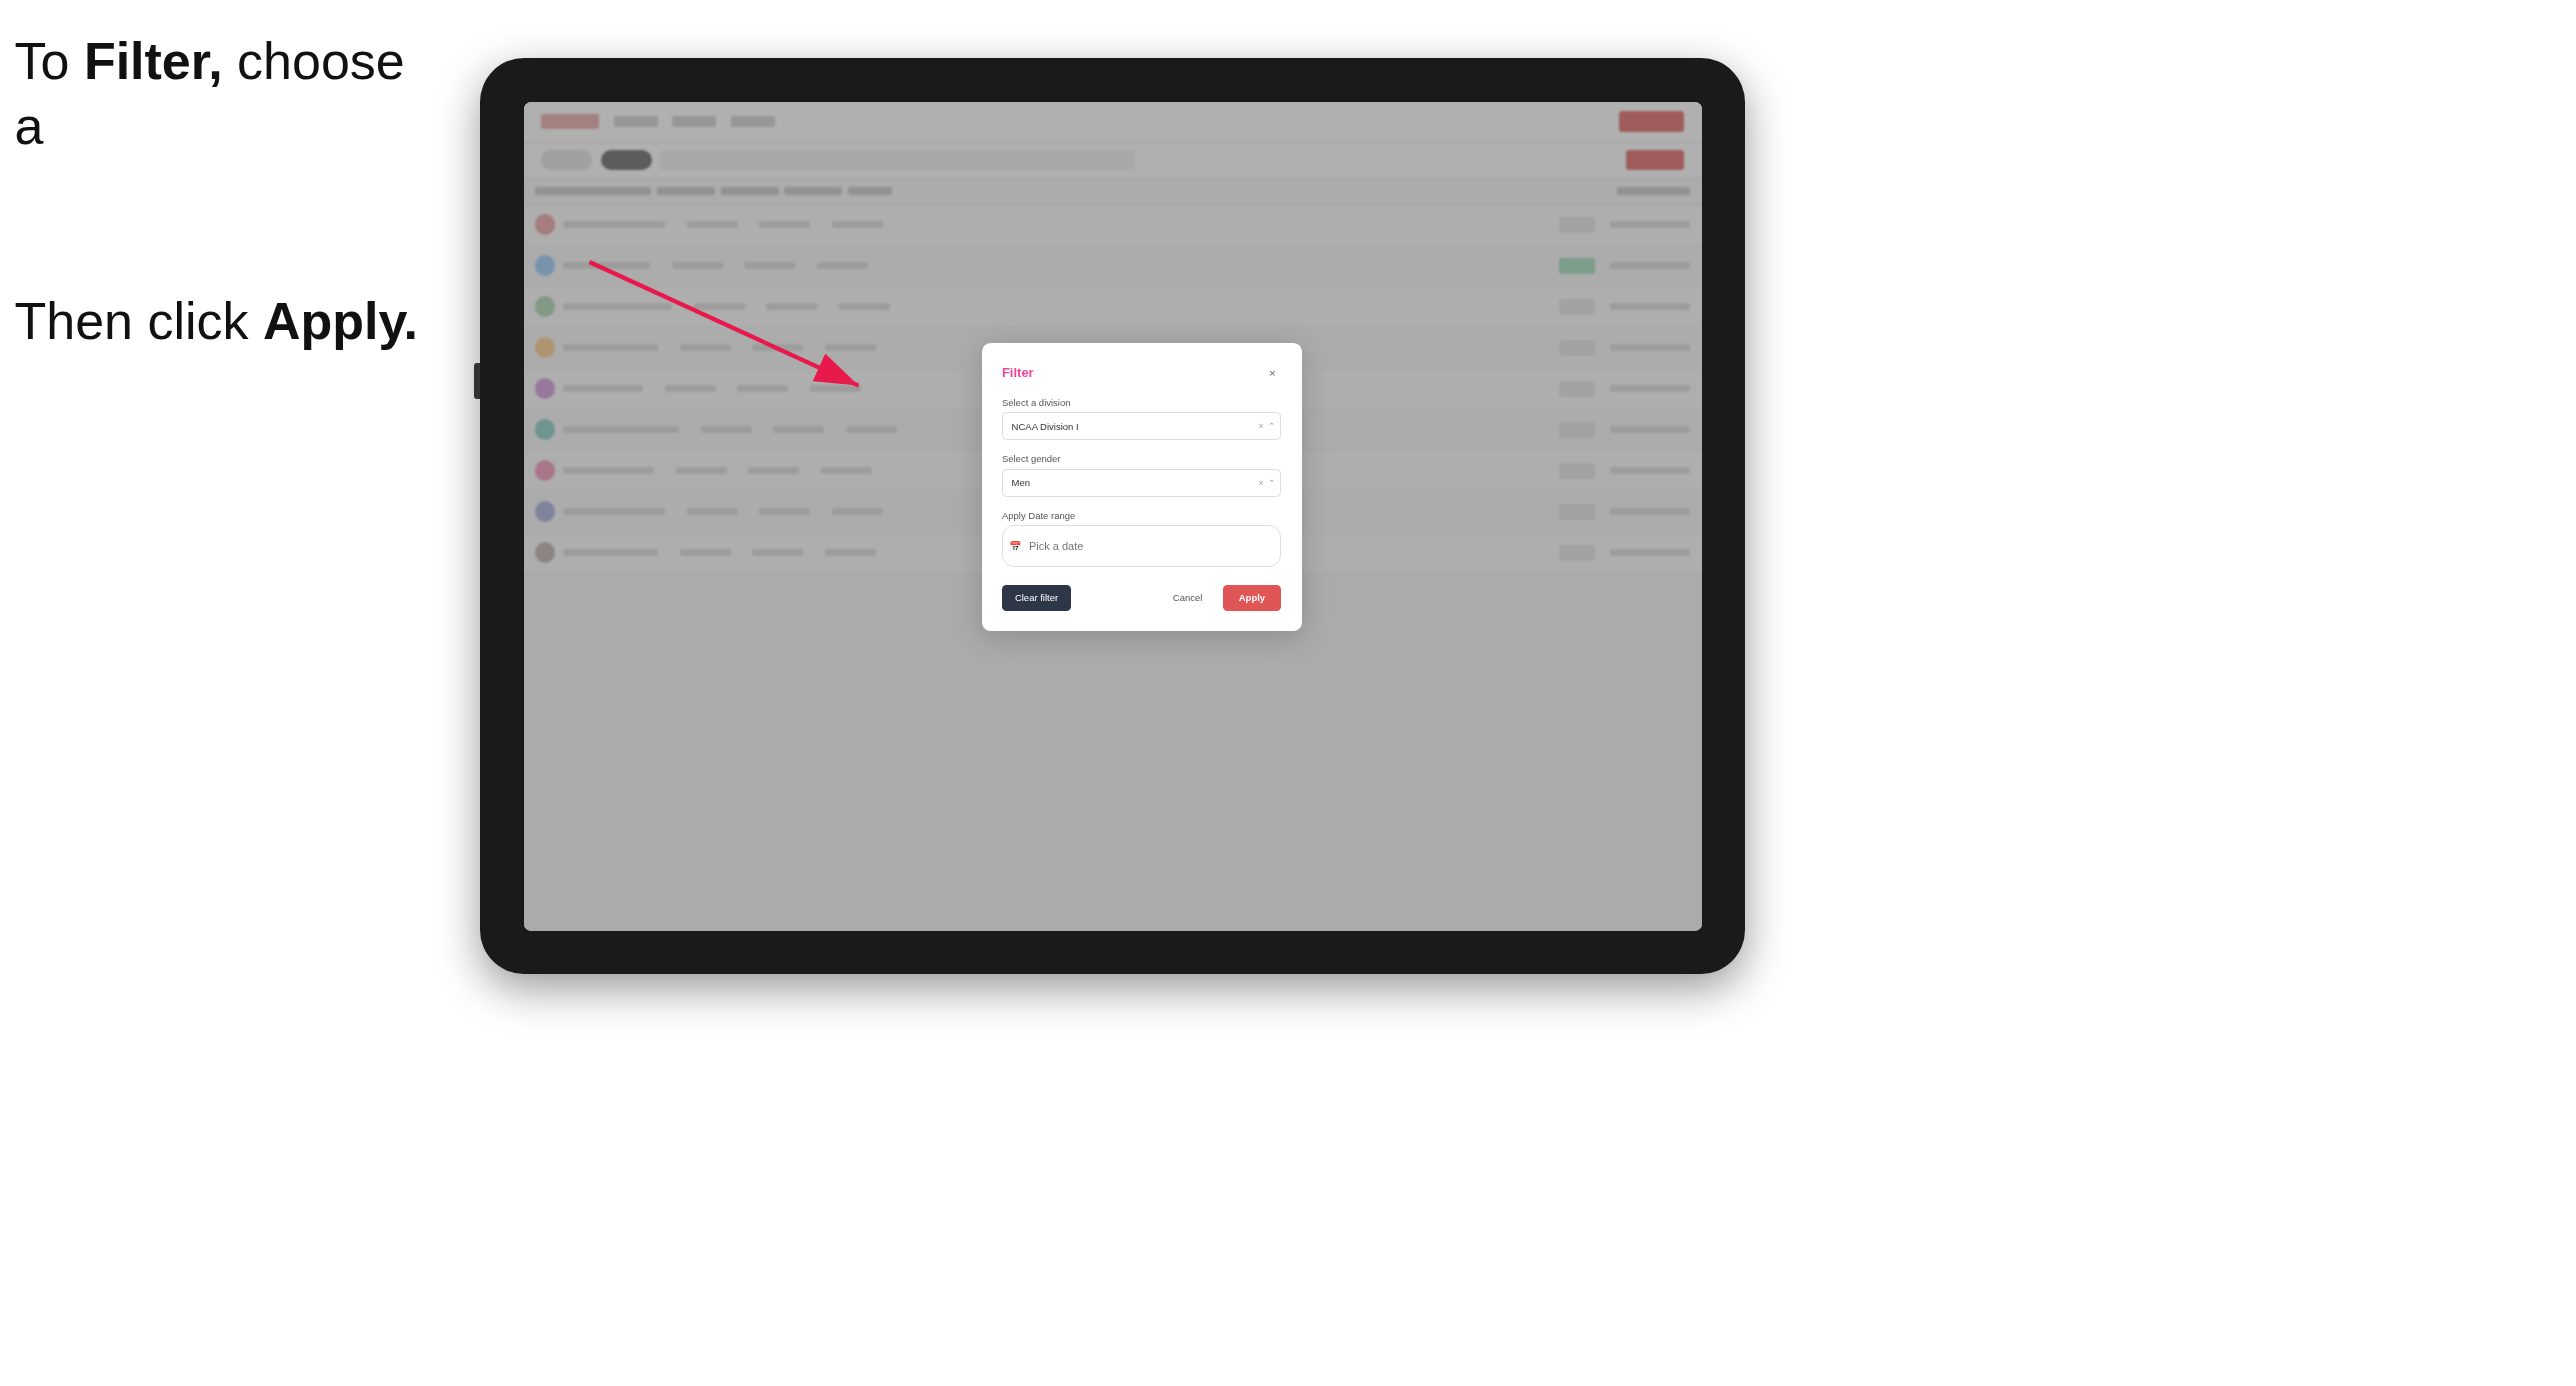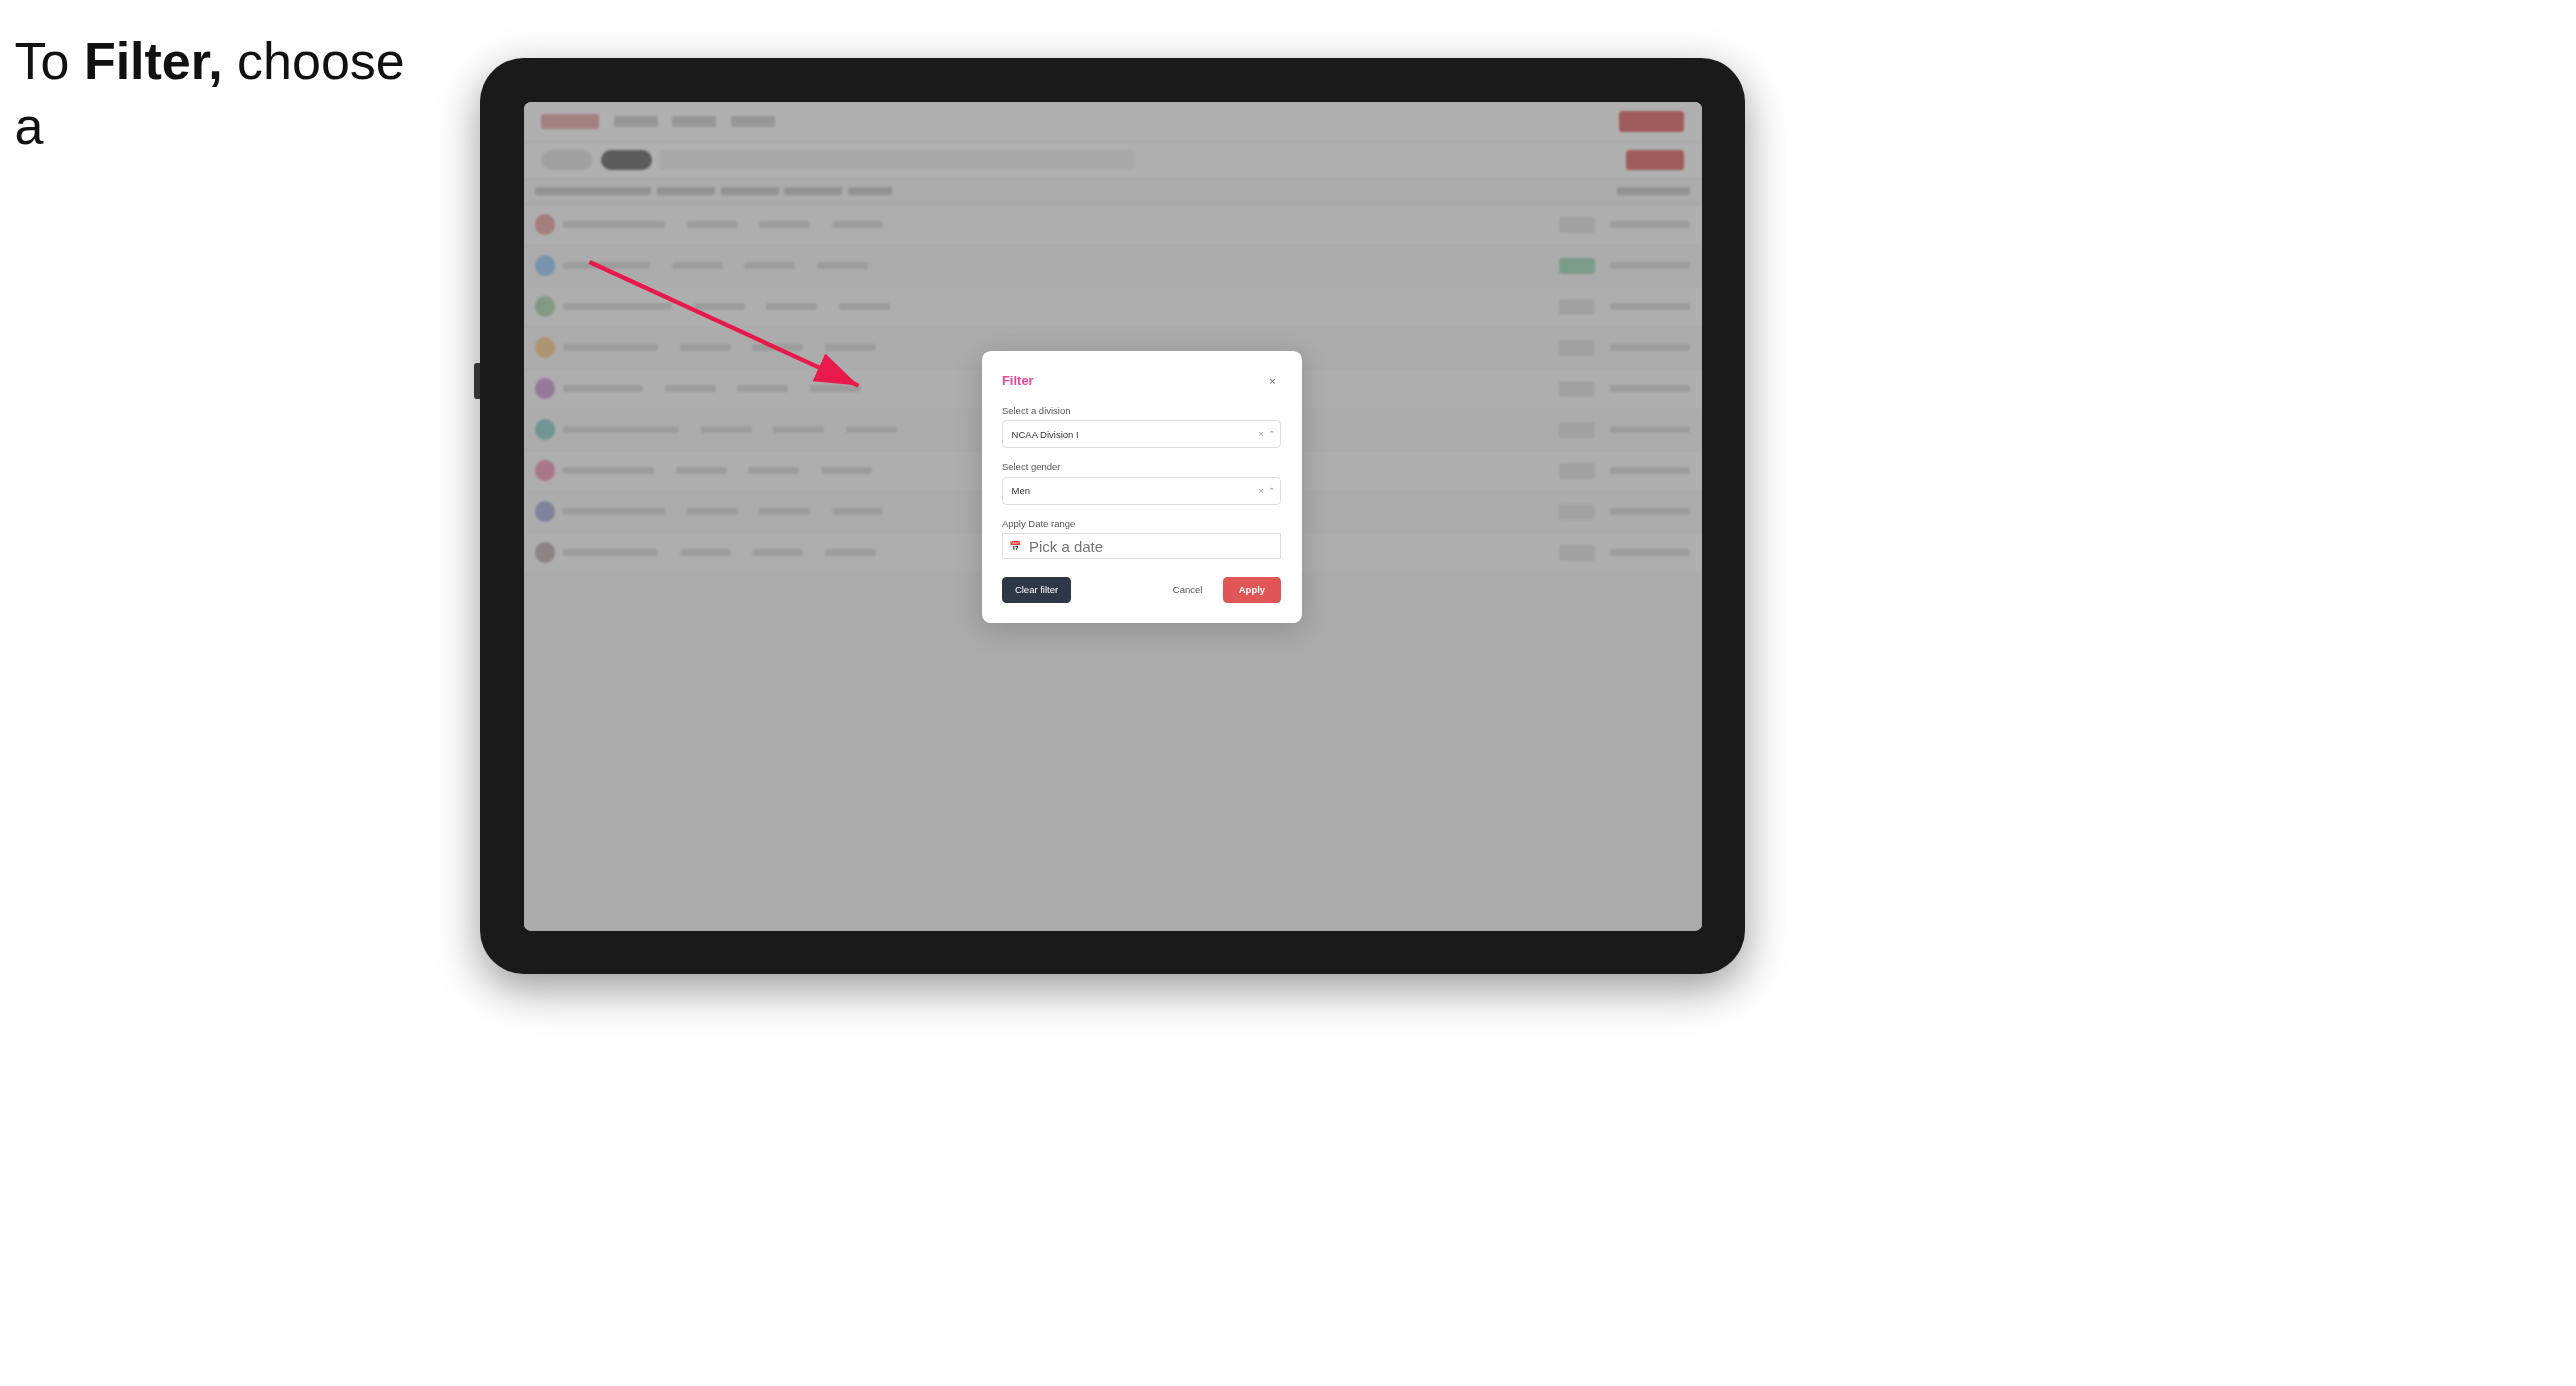--- a/index.html
+++ b/index.html
@@ -289,25 +289,25 @@
       font-size: 8.7px;
       pointer-events: none;
     }
 
     .date-input-wrapper {
       position: relative;
     }
 
     .date-input {
       width: 100%;
-      height: 26px;
+      height: 42px;
       border: 0.7px solid #ddd;
-      border-radius: 0;
+      border-radius: 12px;
       padding: 0 8.7px 0 26px;
-      font-size: 15px;
+      font-size: 11px;
       color: #aaa;
       background: #fff;
     }
 
     .date-icon {
       position: absolute;
       left: 7.3px;
       top: 50%;
       transform: translateY(-50%);
       color: #888;
@@ -383,20 +383,21 @@
       border-radius: 2.9px 0 0 2.9px;
     }
   </style>
 </head>
 <body>
 
 <div class="instruction-text">
   <span>To <span class="bold">Filter,</span> choose a</span><br>
   <br>
   <br>
+  <span>Then click <span class="bold">Apply.</span></span>
 </div>
 
 <div class="tablet-frame">
   <div class="tablet-side-btn"></div>
 
   <div class="tablet-screen">
 
     <div class="app-bg">
 
       <div class="app-header">

